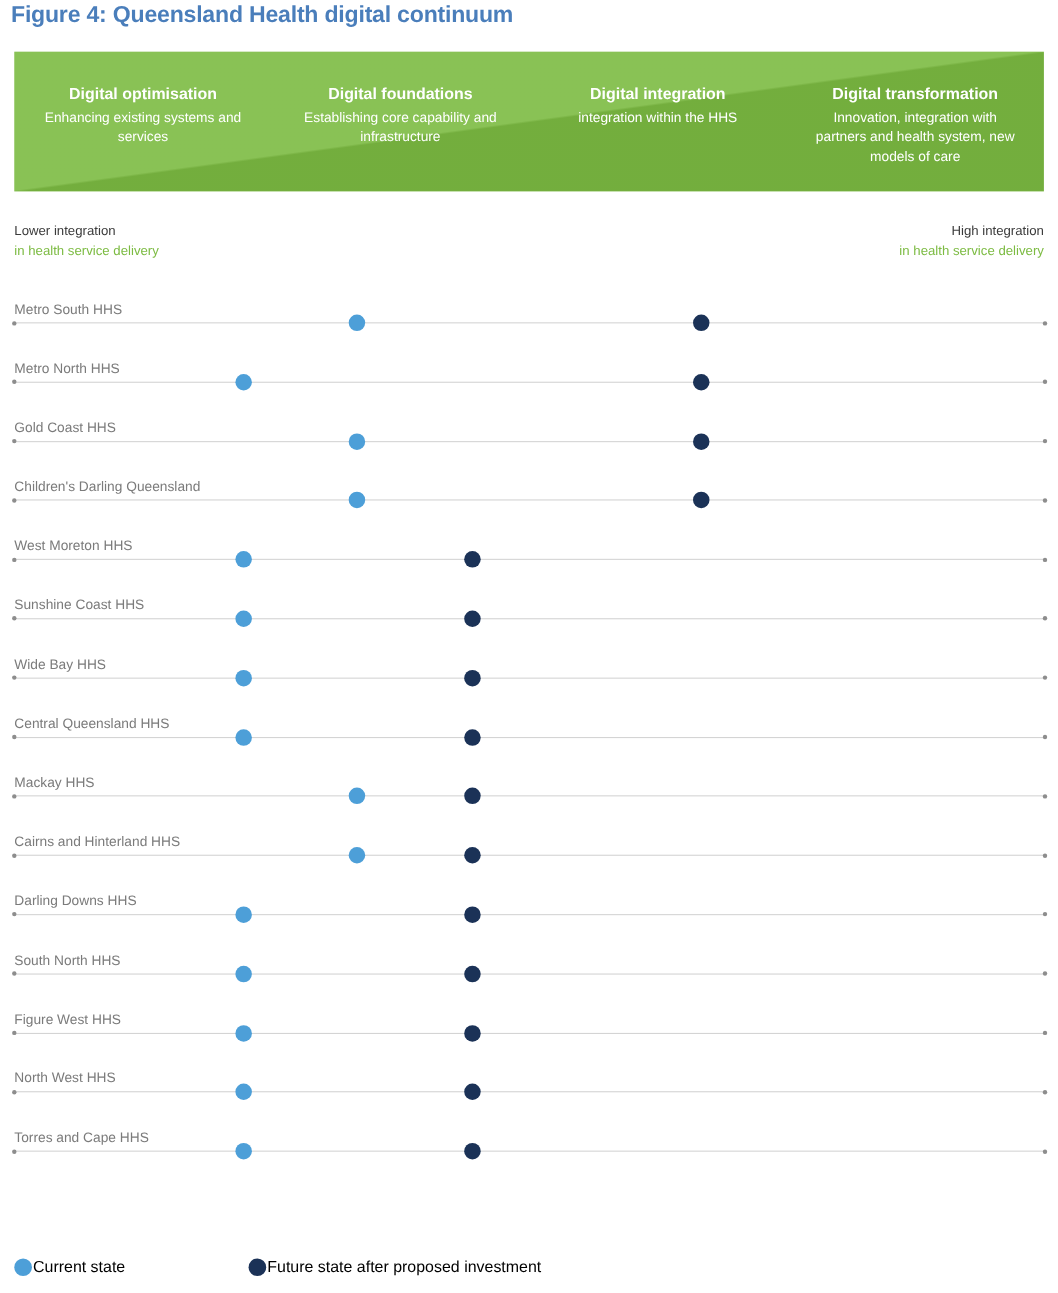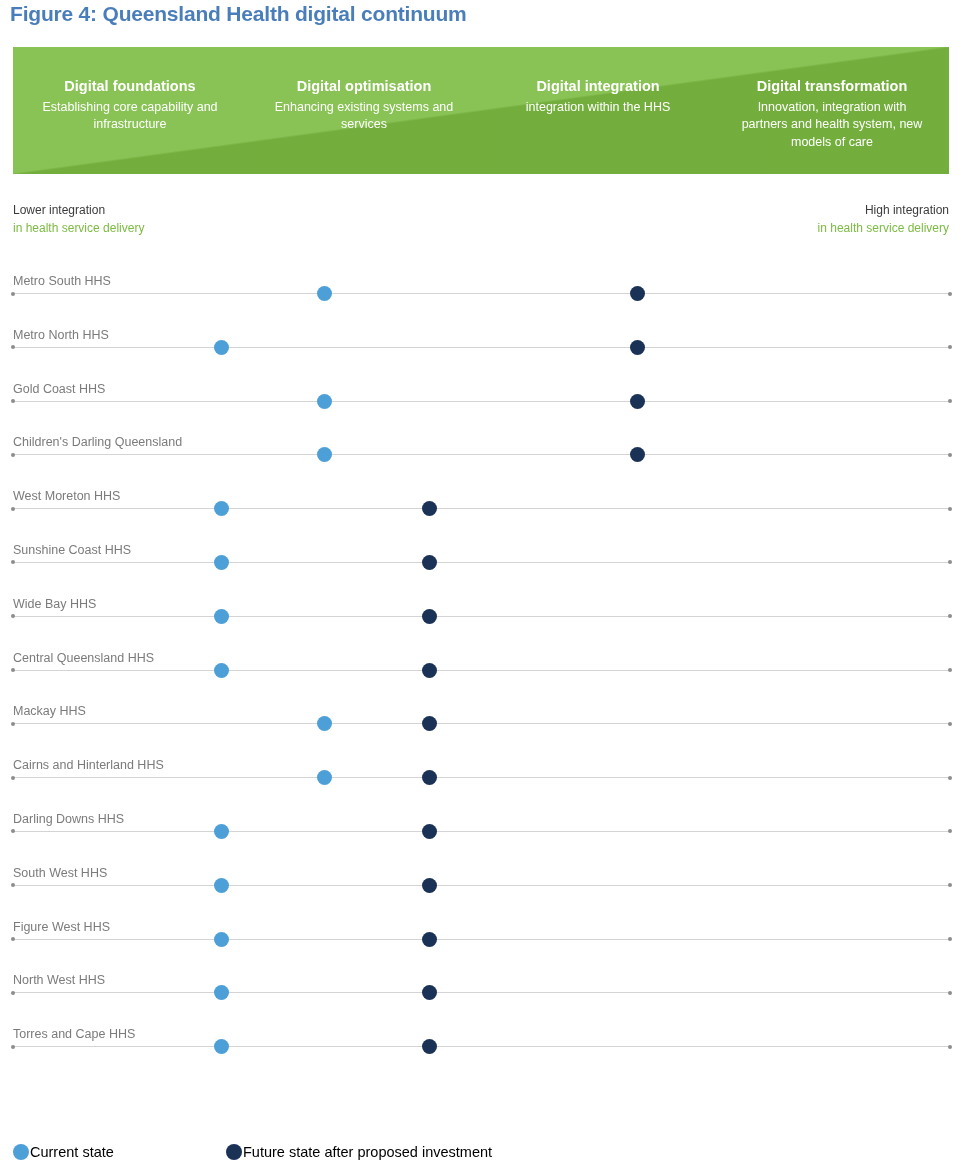--- a/index.html
+++ b/index.html
@@ -178,26 +178,26 @@
 </head>
 <body>
 
 <div class="fig-title">Figure 4: Queensland Health digital continuum</div>
 
 <div class="band">
   <div class="band-shade"></div>
   <div class="band-cols" id="band-cols">
 
   <div class="band-col">
+        <div class="stage-title">Digital optimisation</div>
+        <div class="stage-desc">Enhancing existing systems and services</div>
+      </div>
+      <div class="band-col">
         <div class="stage-title">Digital foundations</div>
         <div class="stage-desc">Establishing core capability and infrastructure</div>
-      </div>
-      <div class="band-col">
-        <div class="stage-title">Digital optimisation</div>
-        <div class="stage-desc">Enhancing existing systems and services</div>
       </div>
       <div class="band-col">
         <div class="stage-title">Digital integration</div>
         <div class="stage-desc">integration within the HHS</div>
       </div>
       <div class="band-col">
         <div class="stage-title">Digital transformation</div>
         <div class="stage-desc">Innovation, integration with partners and health system, new models of care</div>
       </div>
     </div>
@@ -308,21 +308,21 @@
     <div class="row">
       <div class="row-label">Darling Downs HHS</div>
       <div class="track">
         <span class="track-cap start"></span>
         <span class="track-cap end"></span>
       </div>
       <span class="dot current" style="left: 221.951px;"></span>
       <span class="dot future" style="left: 429.028px;"></span>
     </div>
     <div class="row">
-      <div class="row-label">South West HHS</div>
+      <div class="row-label">South North HHS</div>
       <div class="track">
         <span class="track-cap start"></span>
         <span class="track-cap end"></span>
       </div>
       <span class="dot current" style="left: 221.951px;"></span>
       <span class="dot future" style="left: 429.028px;"></span>
     </div>
     <div class="row">
       <div class="row-label">Figure West HHS</div>
       <div class="track">

